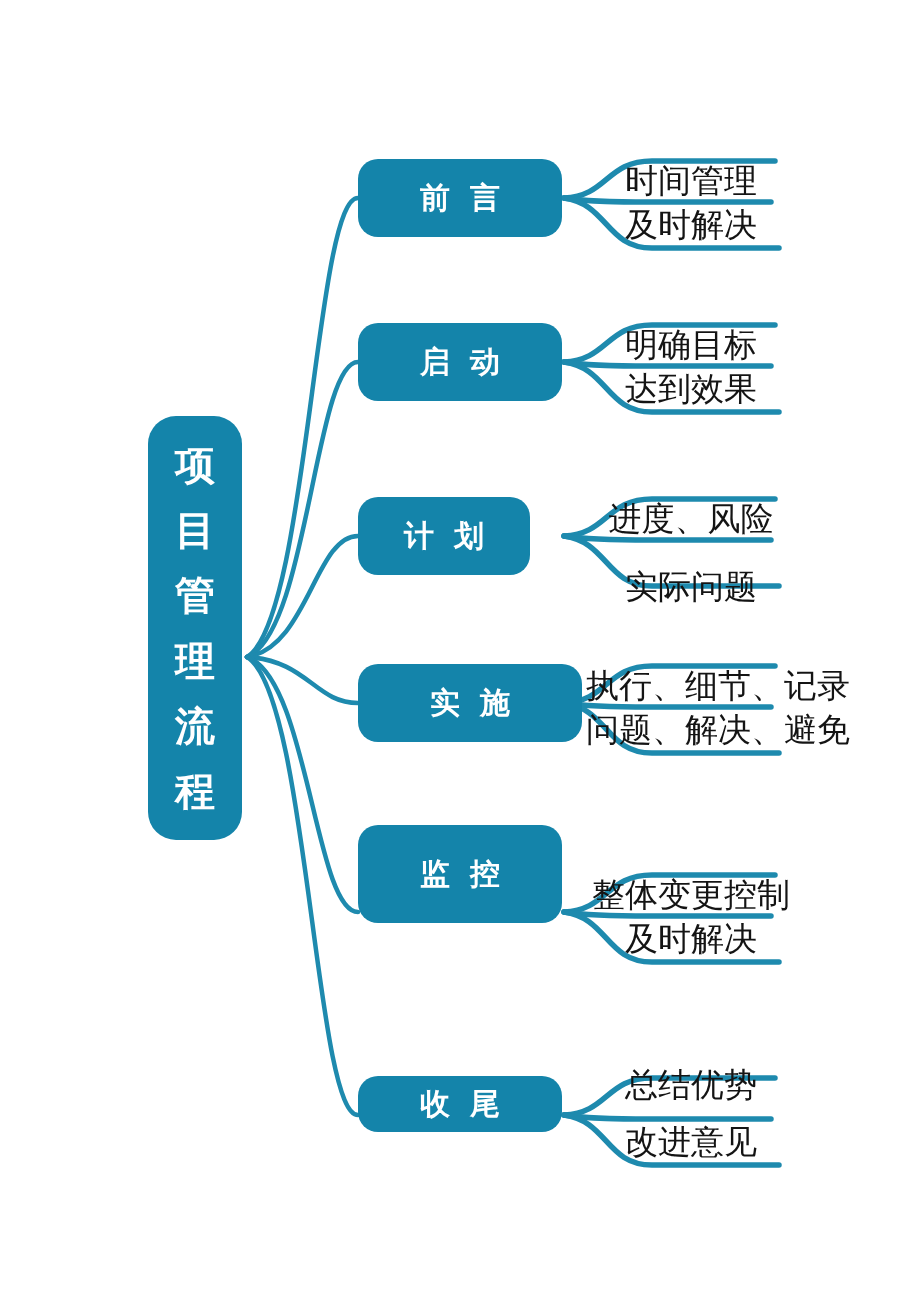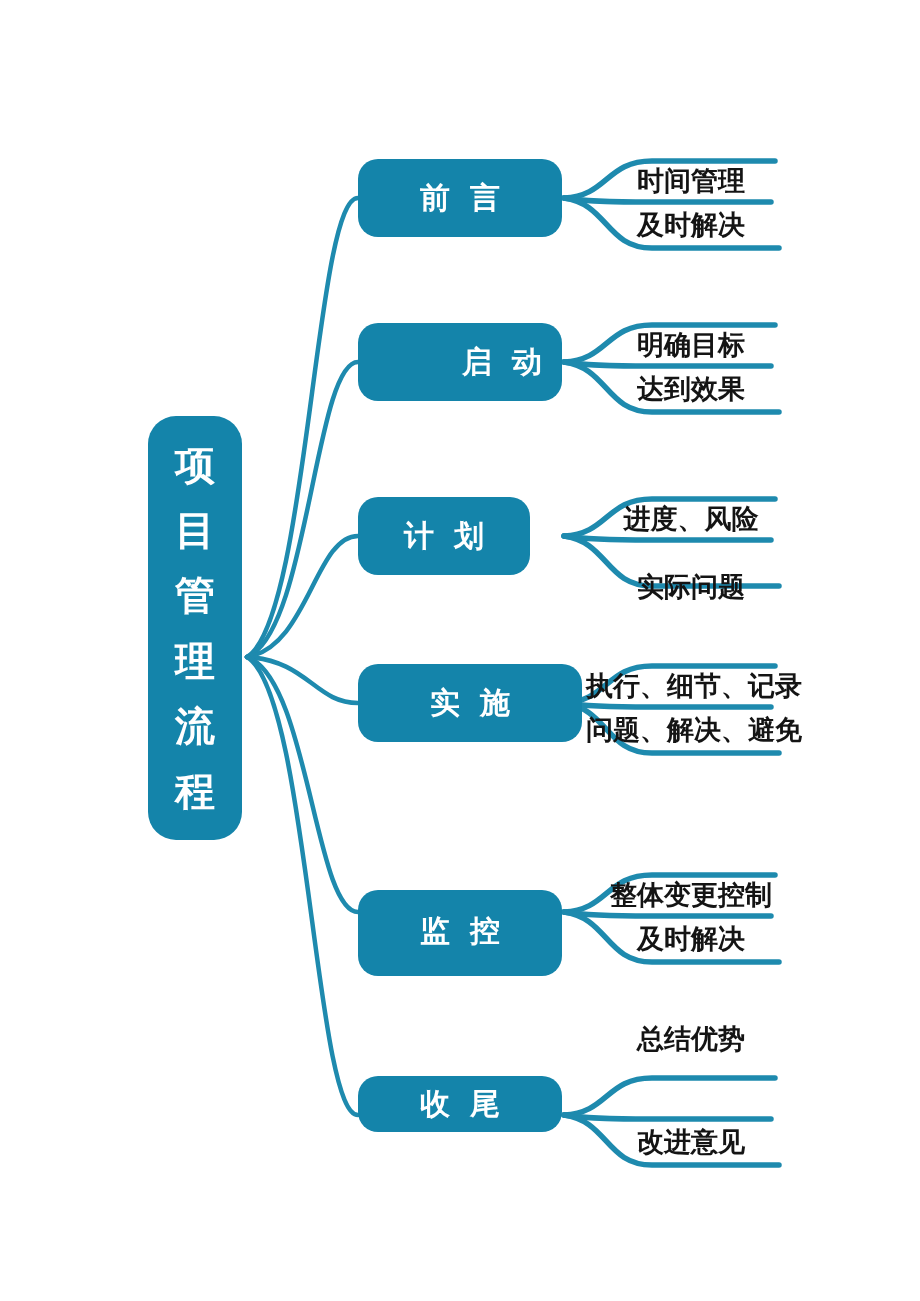--- a/index.html
+++ b/index.html
@@ -61,22 +61,22 @@
     padding-left: 20px; 
     white-space: nowrap;
     line-height: 1;
   }
   .leaf-label {
     position: absolute;
     width: 210px;
     height: 34px;
     line-height: 34px;
     text-align: center;
-    font-size: 27px;
-    font-weight: 700;
+    font-size: 33px;
+    font-weight: 400;
     color: var(--leaf-text, #141414);
     white-space: nowrap;
   }
 </style>
 </head>
 <body>
 
 <div class="canvas" style="--bg: #ffffff; --node-fill: #1484aa; --node-text: #ffffff; --line: #1e8aae; --leaf-text: #141414;">
   <svg class="wires" id="wires" xmlns="http://www.w3.org/2000/svg" viewBox="0 0 920 1301">
       <path d="M 247 657 C 308 620.28 315 198 358 198" stroke-width="4.5"></path>
@@ -113,39 +113,39 @@
       <div class="root-char">流</div>
       <div class="root-char">程</div>
     </div>
 
   <div id="branch-layer">
       <div class="node branch-node" style="left: 358px; top: 159px; width: 204px; height: 78px;">
         <span class="branch-label">前言</span>
       </div>
       <div class="leaf-label" style="left: 586px; top: 164px;">时间管理</div>
       <div class="leaf-label" style="left: 586px; top: 208px;">及时解决</div>
-      <div class="node branch-node" style="left: 358px; top: 323px; width: 204px; height: 78px; justify-content: flex-end;">
+      <div class="node branch-node" style="left: 358px; top: 323px; width: 204px; height: 78px;">
         <span class="branch-label">启动</span>
       </div>
       <div class="leaf-label" style="left: 586px; top: 328px;">明确目标</div>
       <div class="leaf-label" style="left: 586px; top: 372px; text-align: center;">达到效果</div>
       <div class="node branch-node" style="left: 358px; top: 497px; width: 172px; height: 78px;">
         <span class="branch-label">计划</span>
       </div>
       <div class="leaf-label" style="left: 586px; top: 502px;">进度、风险</div>
       <div class="leaf-label" style="left: 586px; top: 546px; margin-top: 24px;">实际问题</div>
       <div class="node branch-node" style="left: 358px; top: 664px; width: 224px; height: 78px;">
         <span class="branch-label">实施</span>
       </div>
       <div class="leaf-label" style="left: 586px; top: 669px; text-align: center;">执行、细节、记录</div>
       <div class="leaf-label" style="left: 586px; top: 713px;">问题、解决、避免</div>
-      <div class="node branch-node" style="left: 358px; top: 890px; width: 204px; height: 86px; font-family: Liberation Mono, monospace;">
+      <div class="node branch-node" style="left: 358px; top: 825px; width: 204px; height: 98px;">
         <span class="branch-label">监控</span>
       </div>
       <div class="leaf-label" style="left: 586px; top: 878px;">整体变更控制</div>
       <div class="leaf-label" style="left: 586px; top: 922px;">及时解决</div>
       <div class="node branch-node" style="left: 358px; top: 1076px; width: 204px; height: 56px;">
         <span class="branch-label">收尾</span>
       </div>
-      <div class="leaf-label" style="left: 586px; top: 1022px;">总结优势</div>
+      <div class="leaf-label" style="left: 586px; top: 1068px;">总结优势</div>
       <div class="leaf-label" style="left: 586px; top: 1125px;">改进意见</div>
     </div>
 </div>
 
 </body></html>

